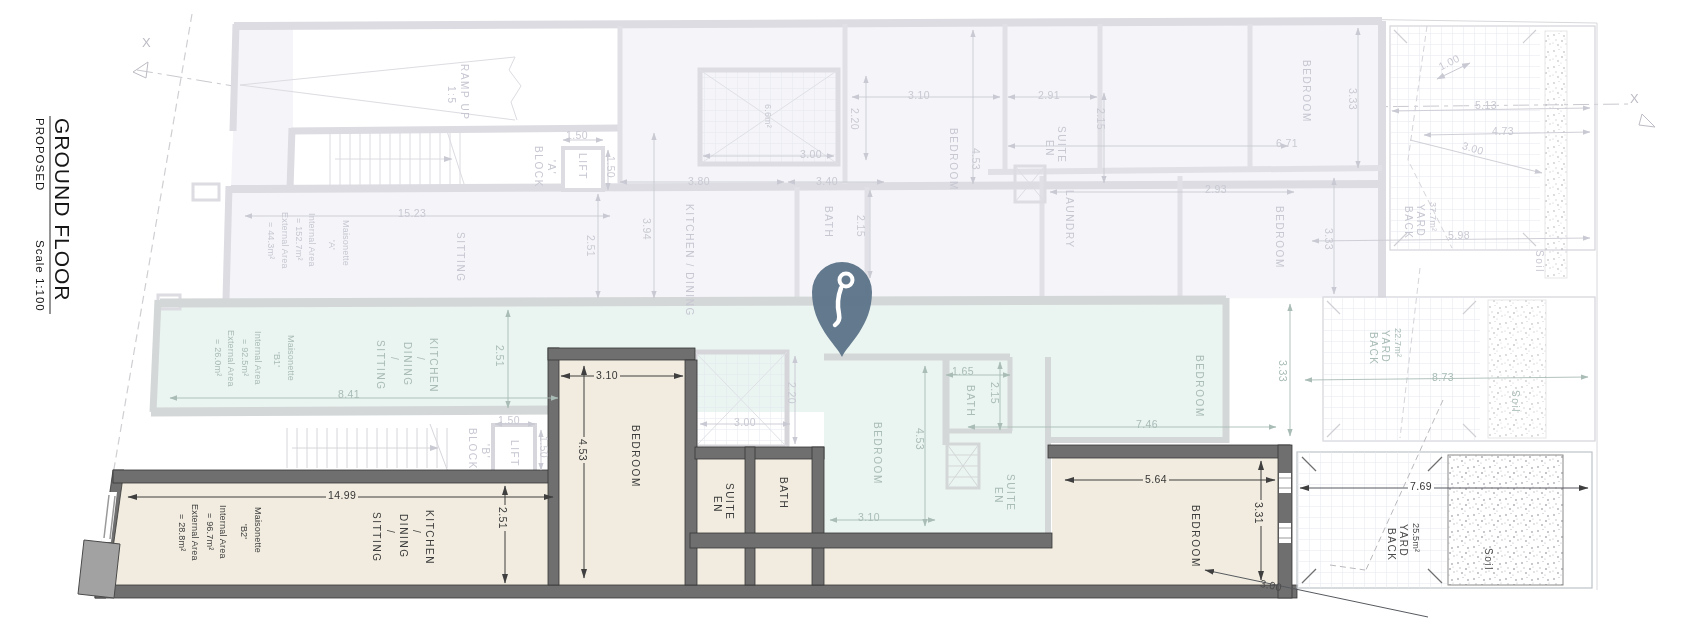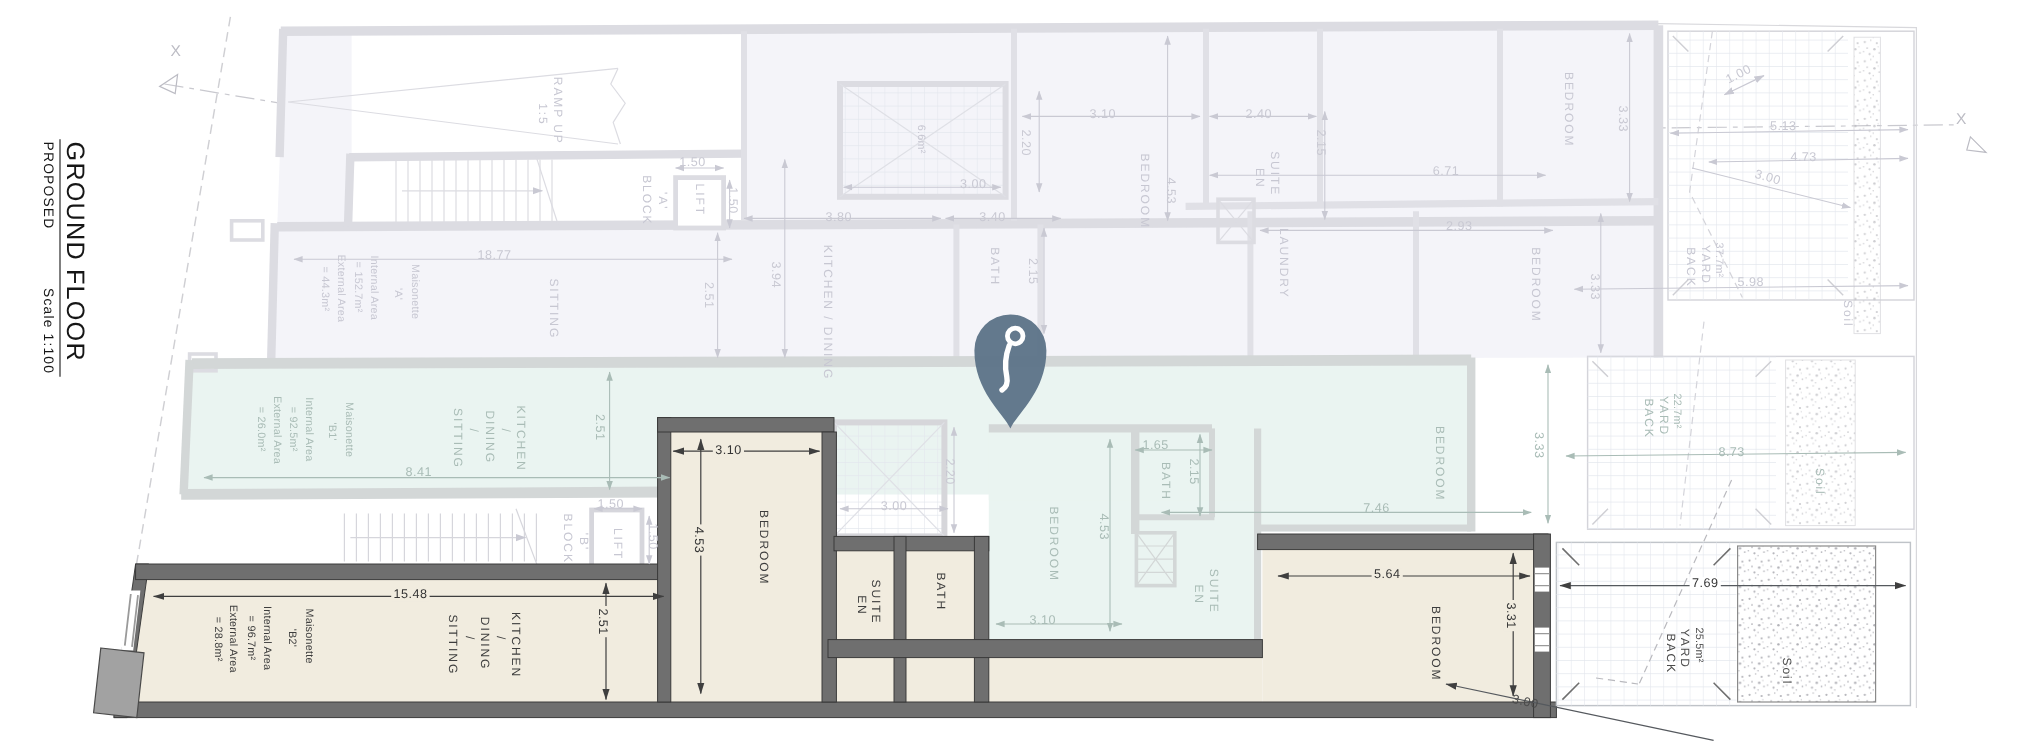--- a/index.html
+++ b/index.html
@@ -290,33 +290,33 @@
 <div class="lv cf" style="left:1301px;top:60px">BEDROOM</div>
 <div class="lv cf" style="left:1274px;top:206px">BEDROOM</div>
 <div class="lv cf mf" style="left:763px;top:104px">6.6m²</div>
 <div class="lv cf" style="left:1403px;top:206px">BACK</div>
 <div class="lv cf" style="left:1415px;top:204px">YARD</div>
 <div class="lv cf mf" style="left:1428px;top:202px">37.7m²</div>
 <div class="lv cf" style="left:1534px;top:250px">Soil</div>
 
 <div class="lb df" style="left:566px;top:130px">1.50</div>
 <div class="lv df" style="left:605px;top:156px">1.50</div>
-<div class="lb df" style="left:398px;top:208px">18.77</div>
+<div class="lb df" style="left:398px;top:208px">15.23</div>
 <div class="lv df" style="left:585px;top:235px">2.51</div>
 <div class="lv df" style="left:641px;top:218px">3.94</div>
 <div class="lb df" style="left:688px;top:176px">3.80</div>
 <div class="lb df" style="left:816px;top:176px">3.40</div>
 <div class="lb df" style="left:800px;top:149px">3.00</div>
 <div class="lv df" style="left:849px;top:108px">2.20</div>
 <div class="lv df" style="left:855px;top:215px">2.15</div>
 <div class="lb df" style="left:908px;top:90px">3.10</div>
 <div class="lv df" style="left:970px;top:148px">4.53</div>
-<div class="lb df" style="left:1038px;top:90px">2.40</div>
+<div class="lb df" style="left:1038px;top:90px">2.91</div>
 <div class="lv df" style="left:1095px;top:108px">2.15</div>
-<div class="lb df" style="left:1194px;top:138px">6.71</div>
+<div class="lb df" style="left:1276px;top:138px">6.71</div>
 <div class="lv df" style="left:1347px;top:88px">3.33</div>
 <div class="lb df" style="left:1205px;top:184px">2.93</div>
 <div class="lv df" style="left:1323px;top:228px">3.33</div>
 <div class="lb df" style="left:1438px;top:57px;transform:rotate(-27deg)">1.00</div>
 <div class="lb df" style="left:1475px;top:100px">5.13</div>
 <div class="lb df" style="left:1492px;top:126px">4.73</div>
 <div class="lb df" style="left:1462px;top:143px;transform:rotate(16deg)">3.00</div>
 <div class="lb df" style="left:1448px;top:230px">5.98</div>
 
 <div class="lv ct mf" style="left:213px;top:339px">= 26.0m²</div>
@@ -372,21 +372,21 @@
 <div class="lv cd" style="left:630px;top:425px">BEDROOM</div>
 <div class="lv cd" style="left:724px;top:483px">SUITE</div>
 <div class="lv cd" style="left:712px;top:496px">EN</div>
 <div class="lv cd" style="left:778px;top:477px">BATH</div>
 <div class="lv cd" style="left:1190px;top:505px">BEDROOM</div>
 <div class="lv cd dk2" style="left:1386px;top:528px">BACK</div>
 <div class="lv cd dk2" style="left:1398px;top:524px">YARD</div>
 <div class="lv cd mf dk2" style="left:1411px;top:523px">25.5m²</div>
 <div class="lv cd dk2" style="left:1483px;top:548px">Soil</div>
 
-<div class="lb dd bgb" style="left:326px;top:490px">15.48</div>
+<div class="lb dd bgb" style="left:326px;top:490px">14.99</div>
 <div class="lv dd bgbv" style="left:497px;top:505px">2.51</div>
 <div class="lb dd bgb" style="left:594px;top:370px">3.10</div>
 <div class="lv dd bgbv" style="left:577px;top:437px">4.53</div>
 <div class="lb dd bgb" style="left:1143px;top:474px">5.64</div>
 <div class="lv dd bgbv" style="left:1253px;top:500px">3.31</div>
 <div class="lb dd bgw" style="left:1408px;top:481px">7.69</div>
 <div class="lb dd dk2" style="left:1260px;top:580px;transform:rotate(12deg)">3.00</div>
 
 </div>
 

